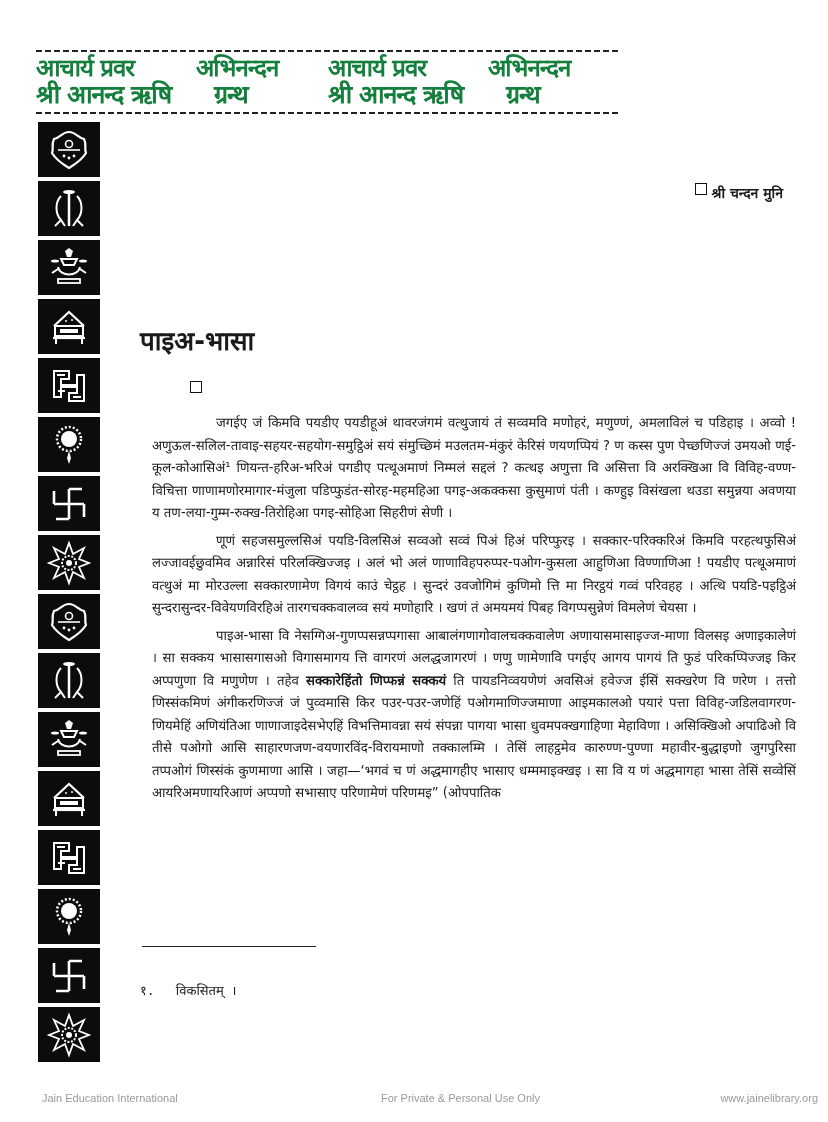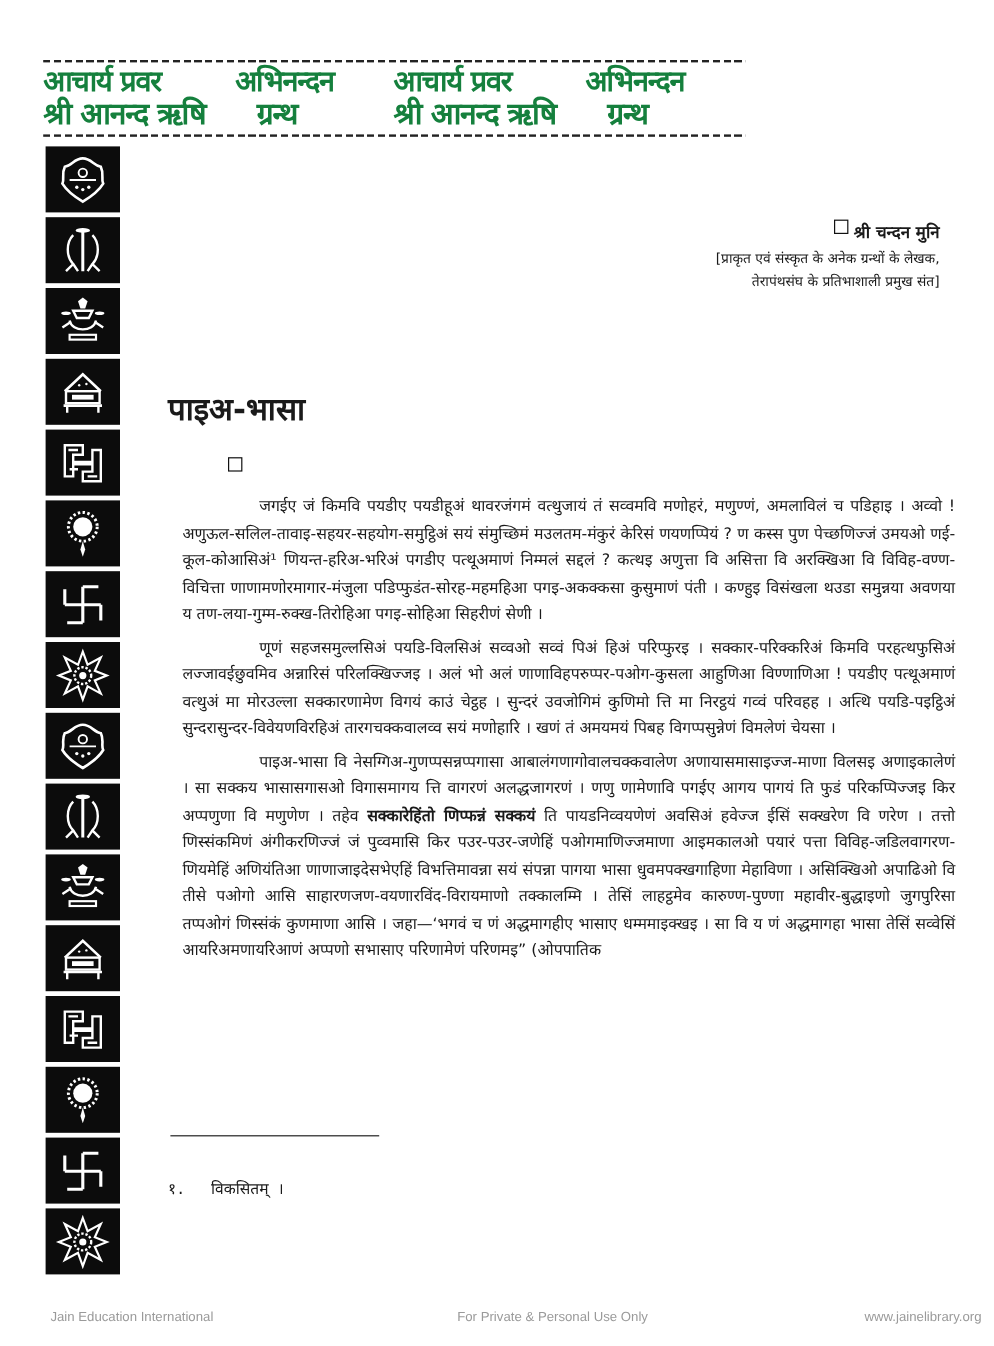--- a/index.html
+++ b/index.html
@@ -217,24 +217,20 @@
         <circle cx="23" cy="23" r="3" fill="#fff"></circle>
       </svg>
   </div>
 </div>
 
 <div class="author">
   <div class="author-name">
     <span class="box"></span>
     <span>श्री चन्दन मुनि</span>
   </div>
-  <div class="author-desc">
-    <div>[प्राकृत एवं संस्कृत के अनेक ग्रन्थों के लेखक,</div>
-    <div>तेरापंथसंघ के प्रतिभाशाली प्रमुख संत]</div>
-  </div>
 </div>
 
 <div class="title">पाइअ-भासा</div>
 <span class="box title-box"></span>
 
 <div class="body">
   <p>जगईए जं किमवि पयडीए पयडीहूअं थावरजंगमं वत्थुजायं तं सव्वमवि मणोहरं, मणुण्णं, अमलाविलं च पडिहाइ । अव्वो ! अणुऊल-सलिल-तावाइ-सहयर-सहयोग-समुट्ठिअं सयं संमुच्छिमं मउलतम-मंकुरं केरिसं णयणप्पियं ? ण कस्स पुण पेच्छणिज्जं उमयओ णई-कूल-कोआसिअं¹ णियन्त-हरिअ-भरिअं पगडीए पत्थूअमाणं निम्मलं सद्दलं ? कत्थइ अणुत्ता वि असित्ता वि अरक्खिआ वि विविह-वण्ण-विचित्ता णाणामणोरमागार-मंजुला पडिप्फुडंत-सोरह-महमहिआ पगइ-अकक्कसा कुसुमाणं पंती । कण्हुइ विसंखला थउडा समुन्नया अवणया य तण-लया-गुम्म-रुक्ख-तिरोहिआ पगइ-सोहिआ सिहरीणं सेणी ।</p>
   <p>णूणं सहजसमुल्लसिअं पयडि-विलसिअं सव्वओ सव्वं पिअं हिअं परिप्फुरइ । सक्कार-परिक्करिअं किमवि परहत्थफुसिअं लज्जावईछुवमिव अन्नारिसं परिलक्खिज्जइ । अलं भो अलं णाणाविहपरुप्पर-पओग-कुसला आहुणिआ विण्णाणिआ ! पयडीए पत्थूअमाणं वत्थुअं मा मोरउल्ला सक्कारणामेण विगयं काउं चेट्ठह । सुन्दरं उवजोगिमं कुणिमो त्ति मा निरट्ठयं गव्वं परिवहह । अत्थि पयडि-पइट्ठिअं सुन्दरासुन्दर-विवेयणविरहिअं तारगचक्कवालव्व सयं मणोहारि । खणं तं अमयमयं पिबह विगप्पसुन्नेणं विमलेणं चेयसा ।</p>
   <p>पाइअ-भासा वि नेसग्गिअ-गुणप्पसन्नप्पगासा आबालंगणागोवालचक्कवालेण अणायासमासाइज्ज-माणा विलसइ अणाइकालेणं । सा सक्कय भासासगासओ विगासमागय त्ति वागरणं अलद्धजागरणं । णणु णामेणावि पगईए आगय पागयं ति फुडं परिकप्पिज्जइ किर अप्पणुणा वि मणुणेण । तहेव <b>सक्कारेहिंतो णिप्फन्नं सक्कयं</b> ति पायडनिव्वयणेणं अवसिअं हवेज्ज ईसिं सक्खरेण वि णरेण । तत्तो णिस्संकमिणं अंगीकरणिज्जं जं पुव्वमासि किर पउर-पउर-जणेहिं पओगमाणिज्जमाणा आइमकालओ पयारं पत्ता विविह-जडिलवागरण-णियमेहिं अणियंतिआ णाणाजाइदेसभेएहिं विभत्तिमावन्ना सयं संपन्ना पागया भासा धुवमपक्खगाहिणा मेहाविणा । असिक्खिओ अपाढिओ वि तीसे पओगो आसि साहारणजण-वयणारविंद-विरायमाणो तक्कालम्मि । तेसिं लाहट्ठमेव कारुण्ण-पुण्णा महावीर-बुद्धाइणो जुगपुरिसा तप्पओगं णिस्संकं कुणमाणा आसि । जहा—‘भगवं च णं अद्धमागहीए भासाए धम्ममाइक्खइ । सा वि य णं अद्धमागहा भासा तेसिं सव्वेसिं आयरिअमणायरिआणं अप्पणो सभासाए परिणामेणं परिणमइ” (ओपपातिक</p>
 </div>

